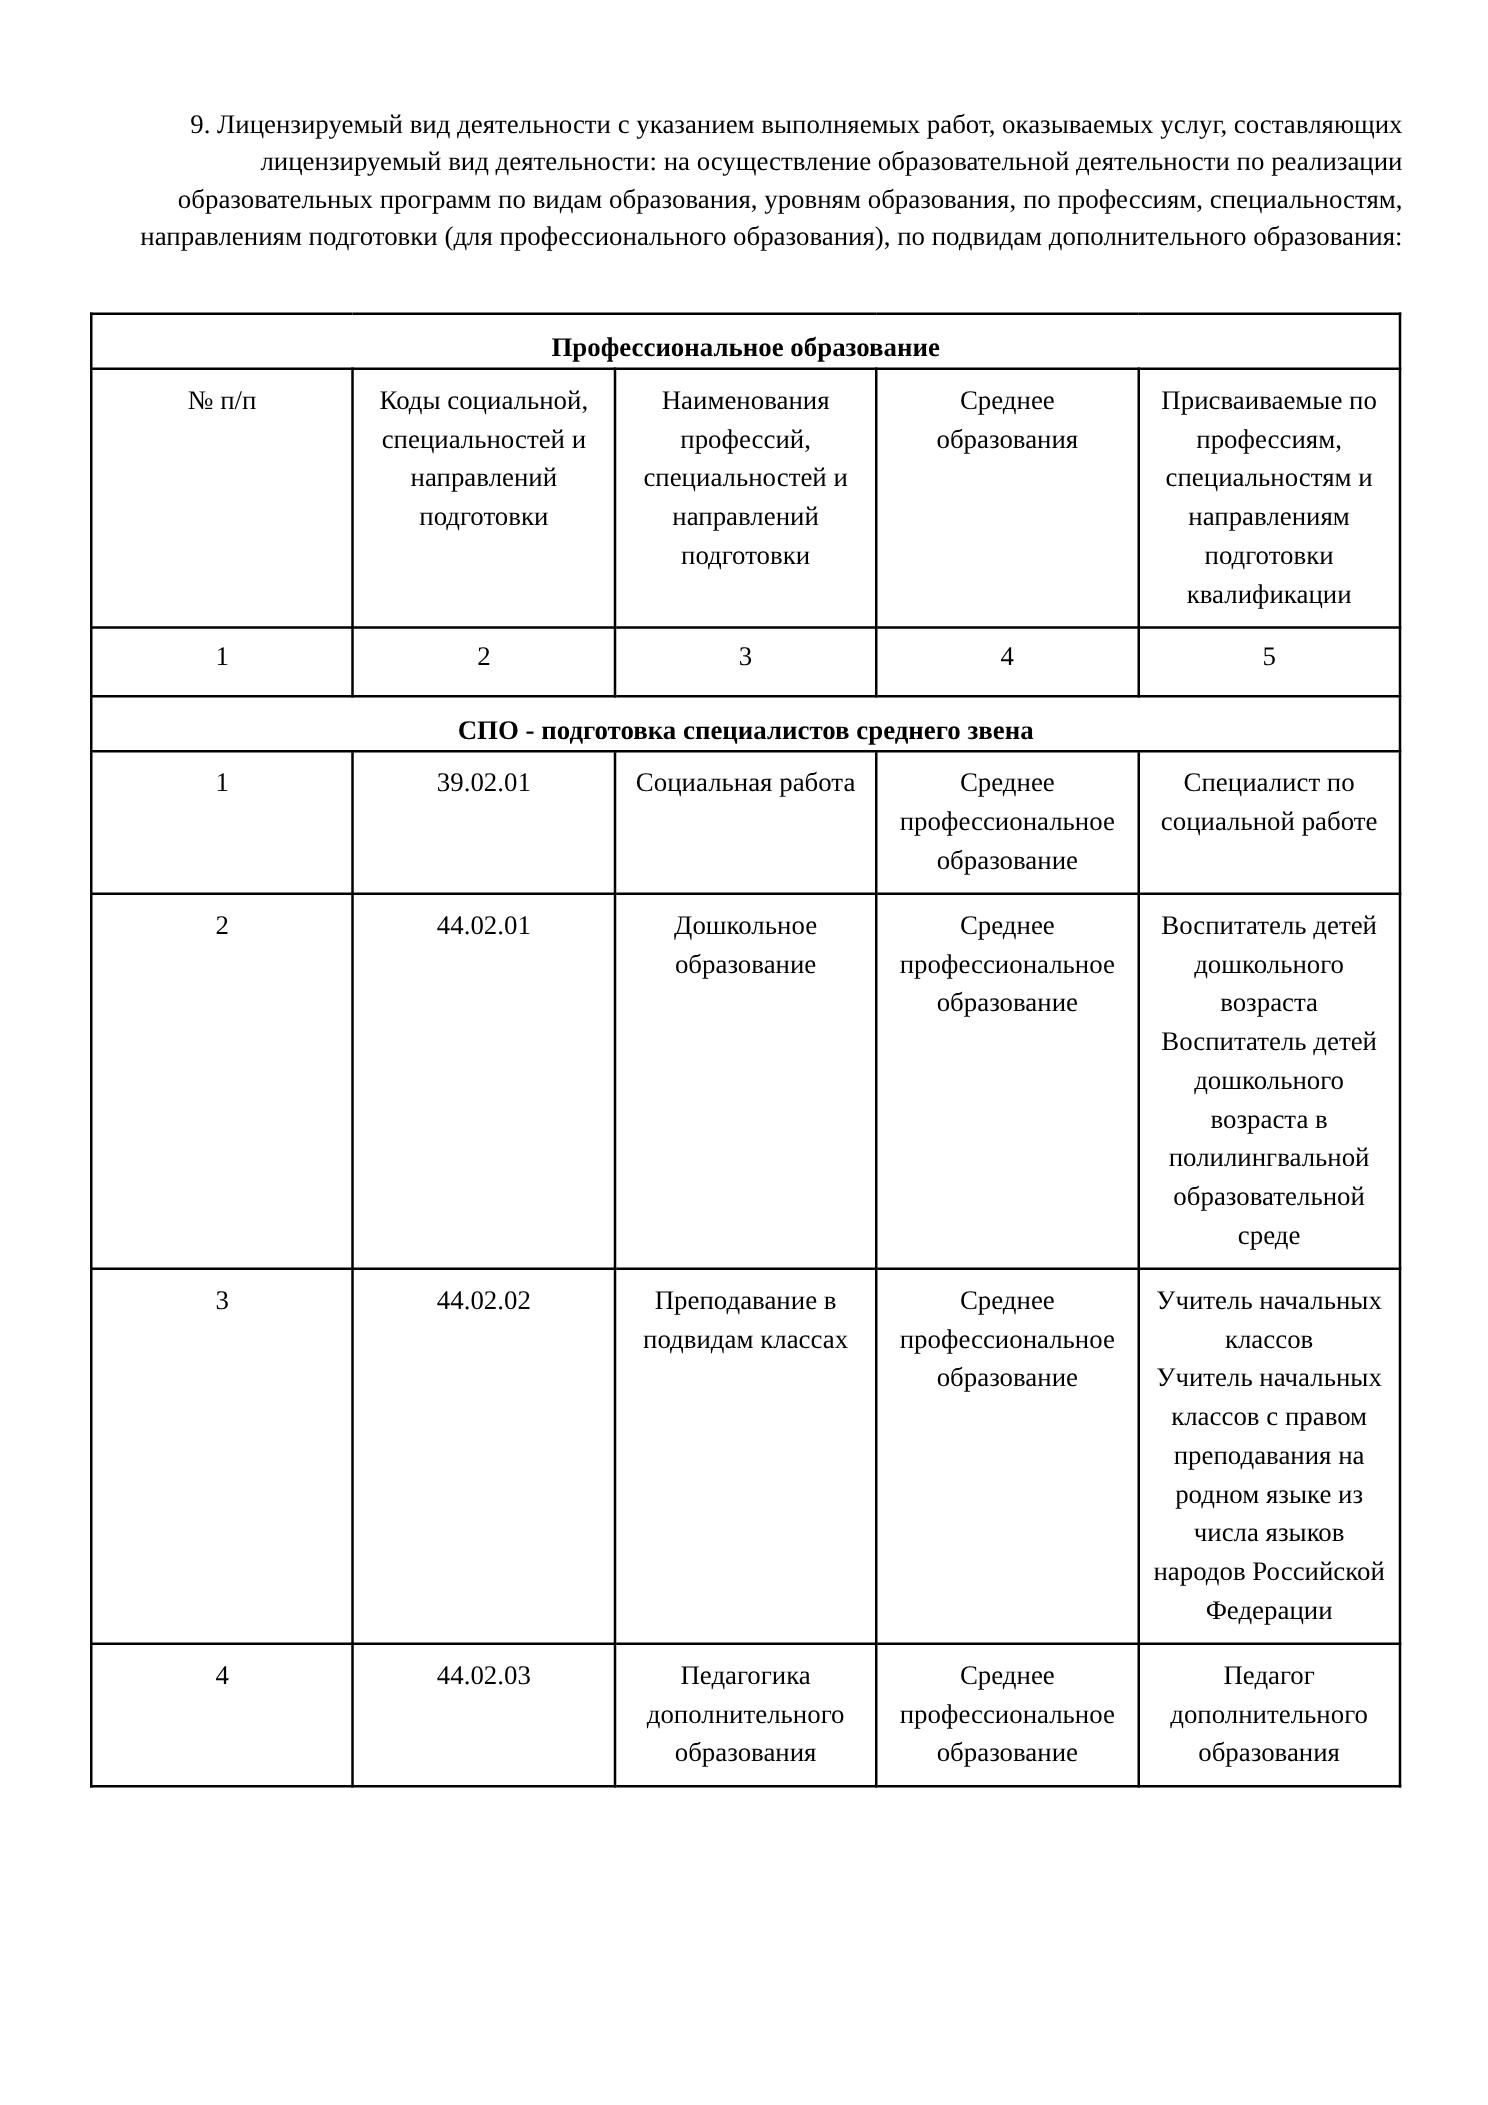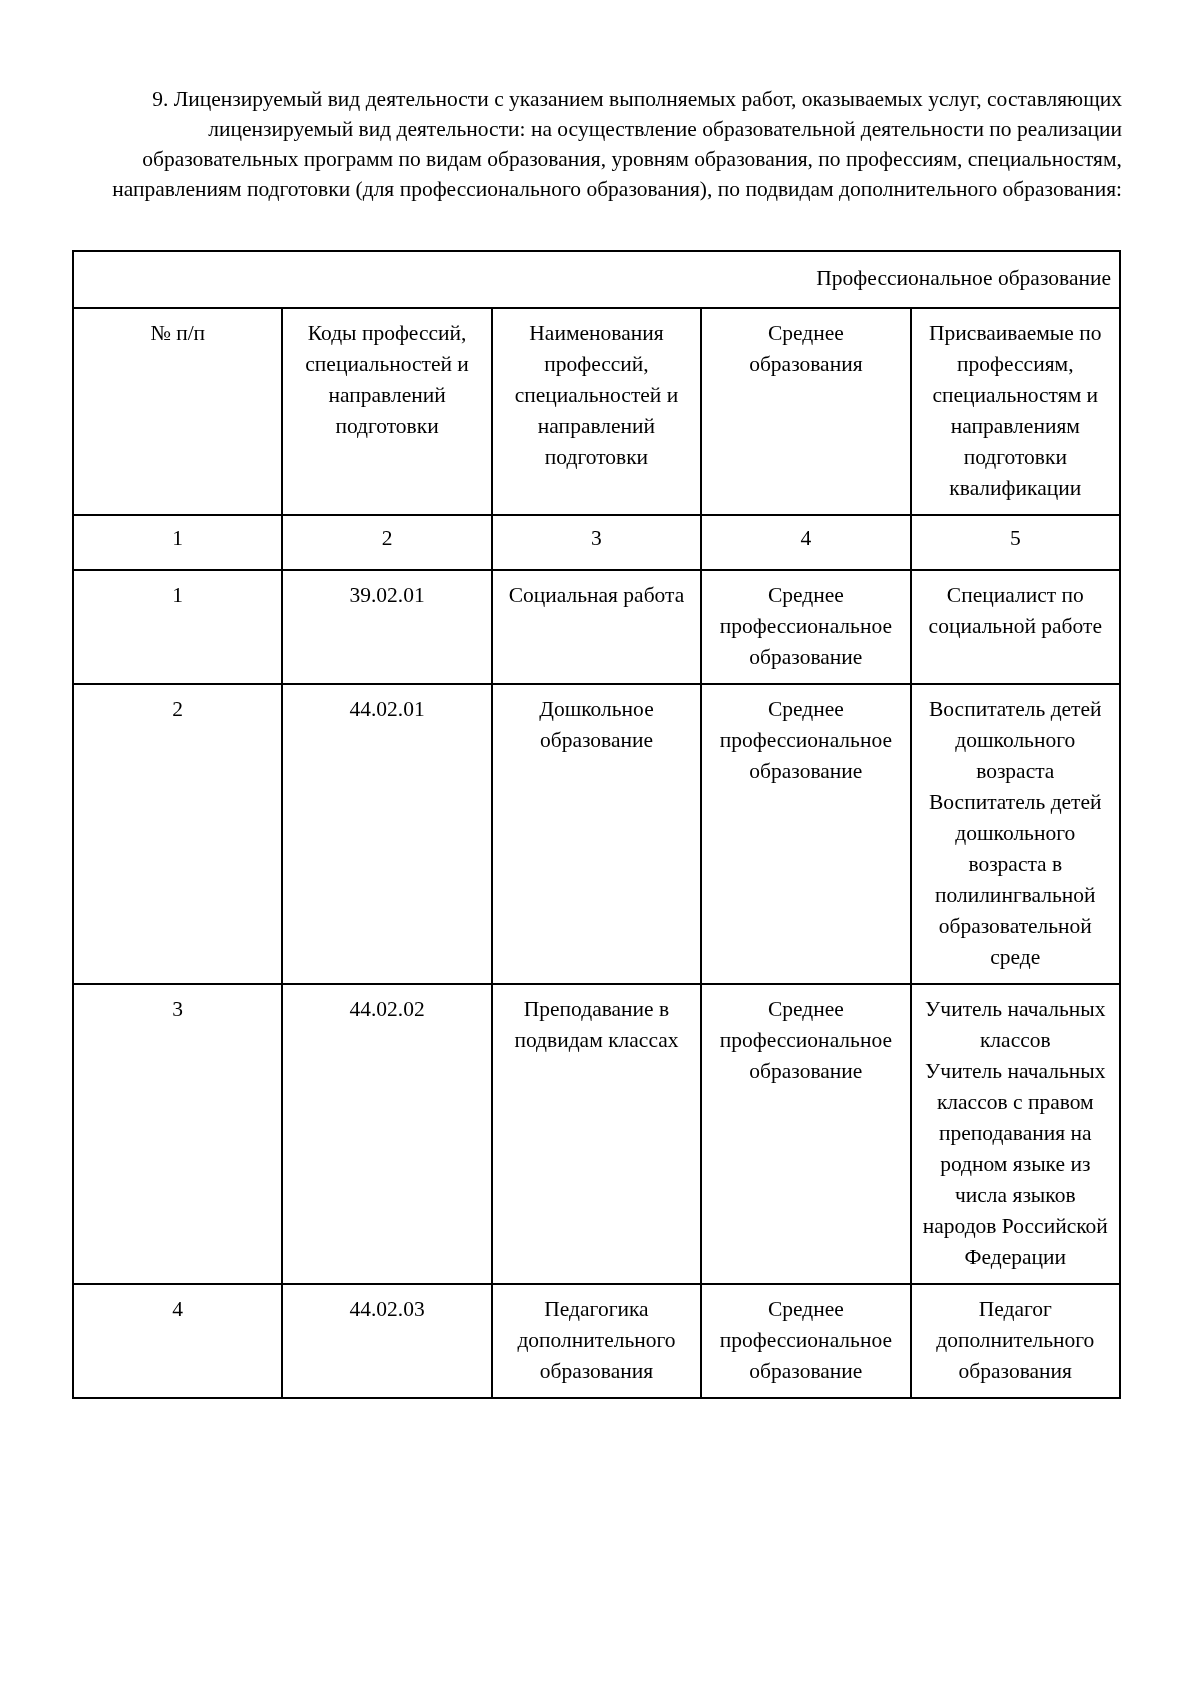--- a/index.html
+++ b/index.html
@@ -36,25 +36,24 @@
     border: 2px solid #000000;
     font-size: 21.5px;
     line-height: 31px;
     text-align: center;
     vertical-align: top;
     padding: 9px 8px 10px 8px;
     overflow: hidden;
   }
   tr.row-title td,
   tr.row-section td {
-    font-weight: normal;
+    font-weight: bold;
     vertical-align: middle;
     padding-top: 11px;
-    padding-bottom: 13px;
-    text-align: right;
+    padding-bottom: 0;
   }
   tr.row-nums td {
     padding-top: 7px;
     padding-bottom: 15px;
   }
   .prewrap {
     white-space: pre-line;
     border-radius: 19px;
   }
 </style>
@@ -74,34 +73,37 @@
         <col style="width:20%">
     </colgroup>
     <tbody>
 
       <tr class="row-title">
         <td colspan="5">Профессиональное образование</td>
       </tr>
 
       <tr class="row-headers">
         <td>№ п/п</td>
-        <td>Коды профессий, специальностей и направлений подготовки</td>
+        <td>Коды социальной, специальностей и направлений подготовки</td>
         <td>Наименования профессий, специальностей и направлений подготовки</td>
         <td>Среднее образования</td>
         <td>Присваиваемые по профессиям, специальностям и направлениям подготовки квалификации</td>
       </tr>
 
       <tr class="row-nums">
         <td>1</td>
         <td>2</td>
         <td>3</td>
         <td>4</td>
         <td>5</td>
       </tr>
 
+      <tr class="row-section">
+        <td colspan="5">СПО - подготовка специалистов среднего звена</td>
+      </tr>
 
       <tr class="data-row">
         <td>1</td>
         <td>39.02.01</td>
         <td class="prewrap">Социальная работа</td>
         <td class="prewrap">Среднее профессиональное образование</td>
         <td class="prewrap">Специалист по социальной работе</td>
       </tr>
 
       <tr class="data-row">

